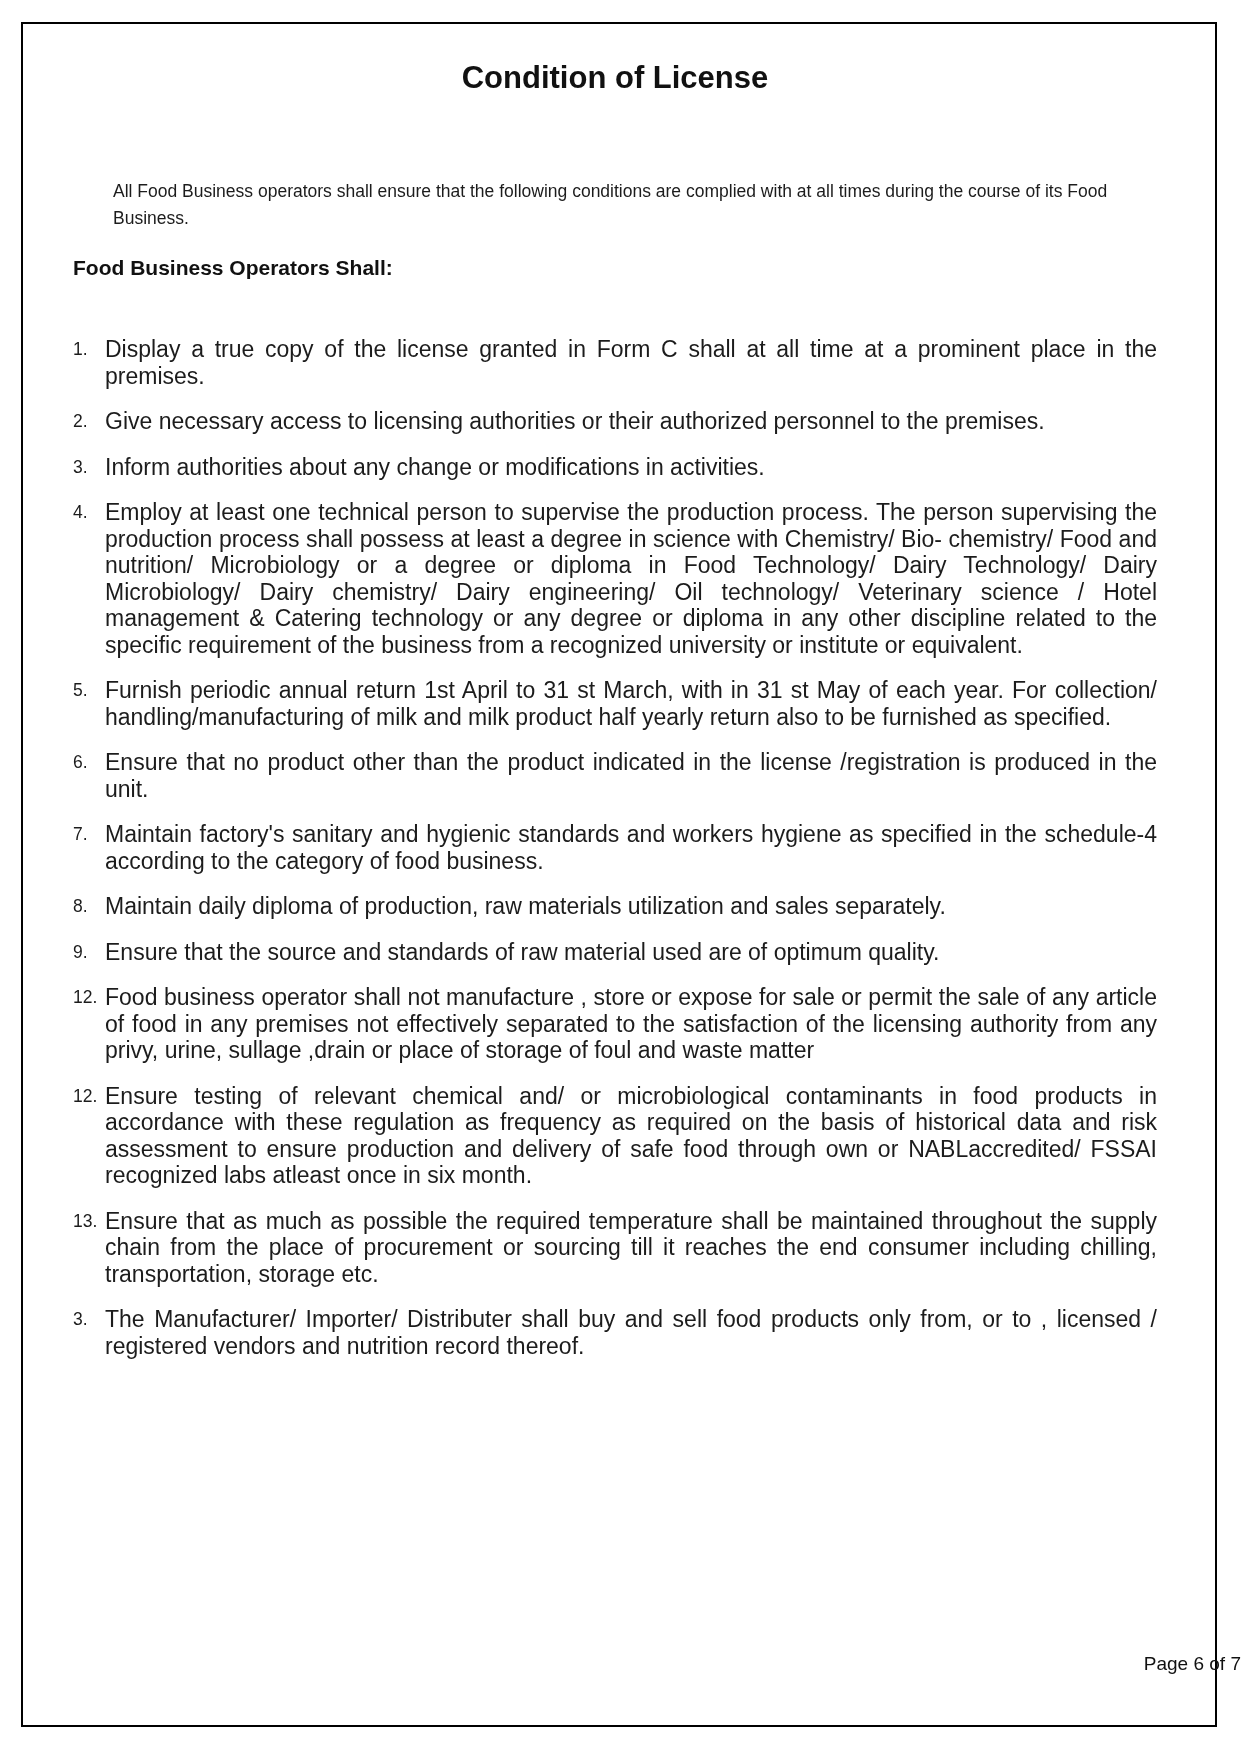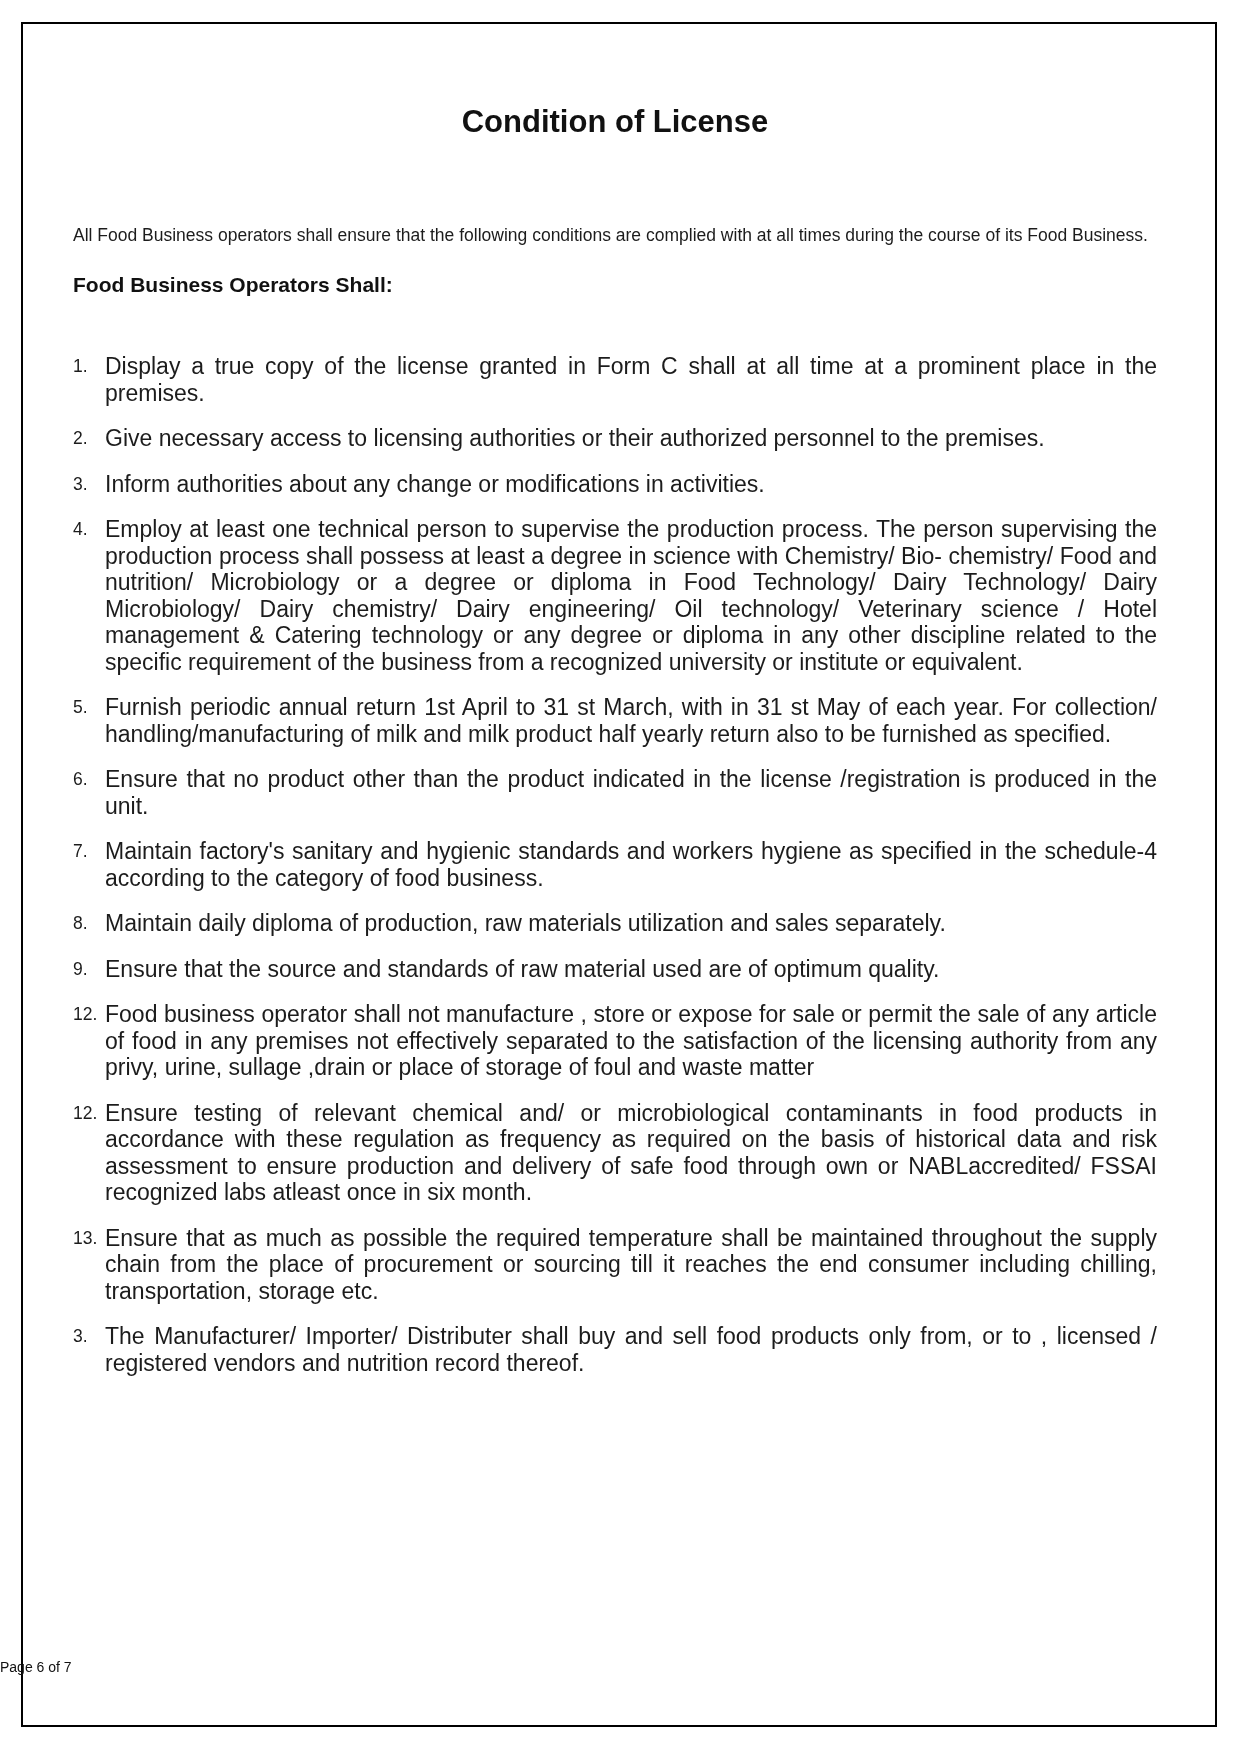--- a/index.html
+++ b/index.html
@@ -28,31 +28,32 @@
     box-sizing: border-box;
     pointer-events: none;
   }
   .content {
     position: absolute;
     left: 73px;
     right: 84px;
     top: 0;
   }
   .doc-title {
-    margin-top: 104px;
+    margin-top: 60px;
     text-align: center;
     font-size: 31px;
     font-weight: bold;
     color: #111111;
   }
   .intro {
     margin-top: 82px;
     font-size: 17.5px;
     line-height: 27px;
     text-align: left;
+    margin-left: 40px;
   }
   .section-heading {
     margin-top: 24px;
     font-size: 21px;
     font-weight: bold;
     color: #111111;
   }
   .conditions {
     margin-top: 56px;
   }
@@ -69,22 +70,22 @@
     flex: 1 1 auto;
     font-size: 23px;
     line-height: 26.5px;
     text-align: justify;
   }
   .page-footer {
     position: absolute;
     left: 0;
     right: 0;
     bottom: 79px;
-    text-align: left;
-    font-size: 14px;
+    text-align: right;
+    font-size: 19px;
     color: #111111;
   }
 </style>
 </head>
 <body>
 
 <div class="sheet">
   <div class="page-border"></div>
 
   <div class="content">

